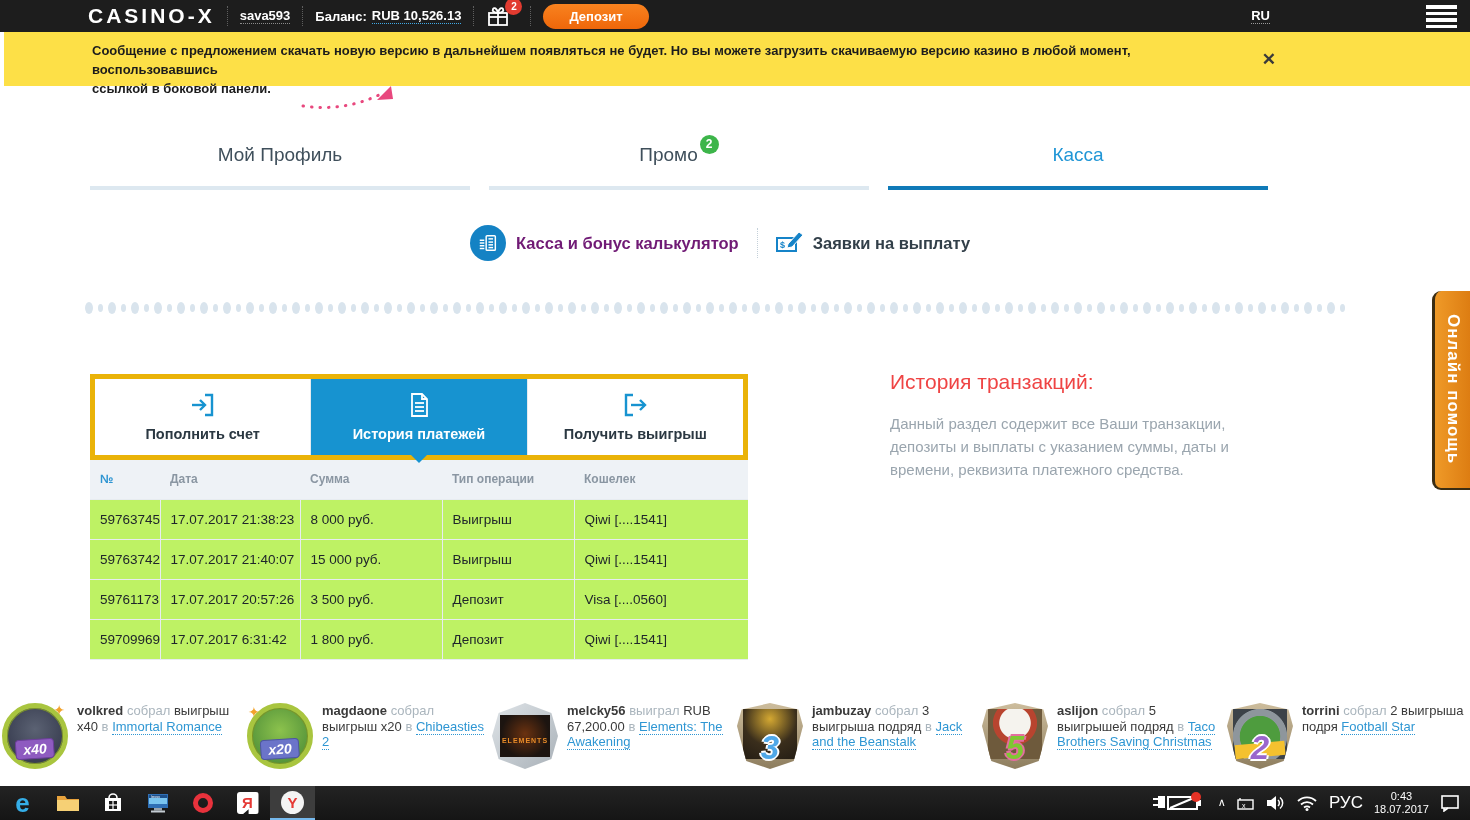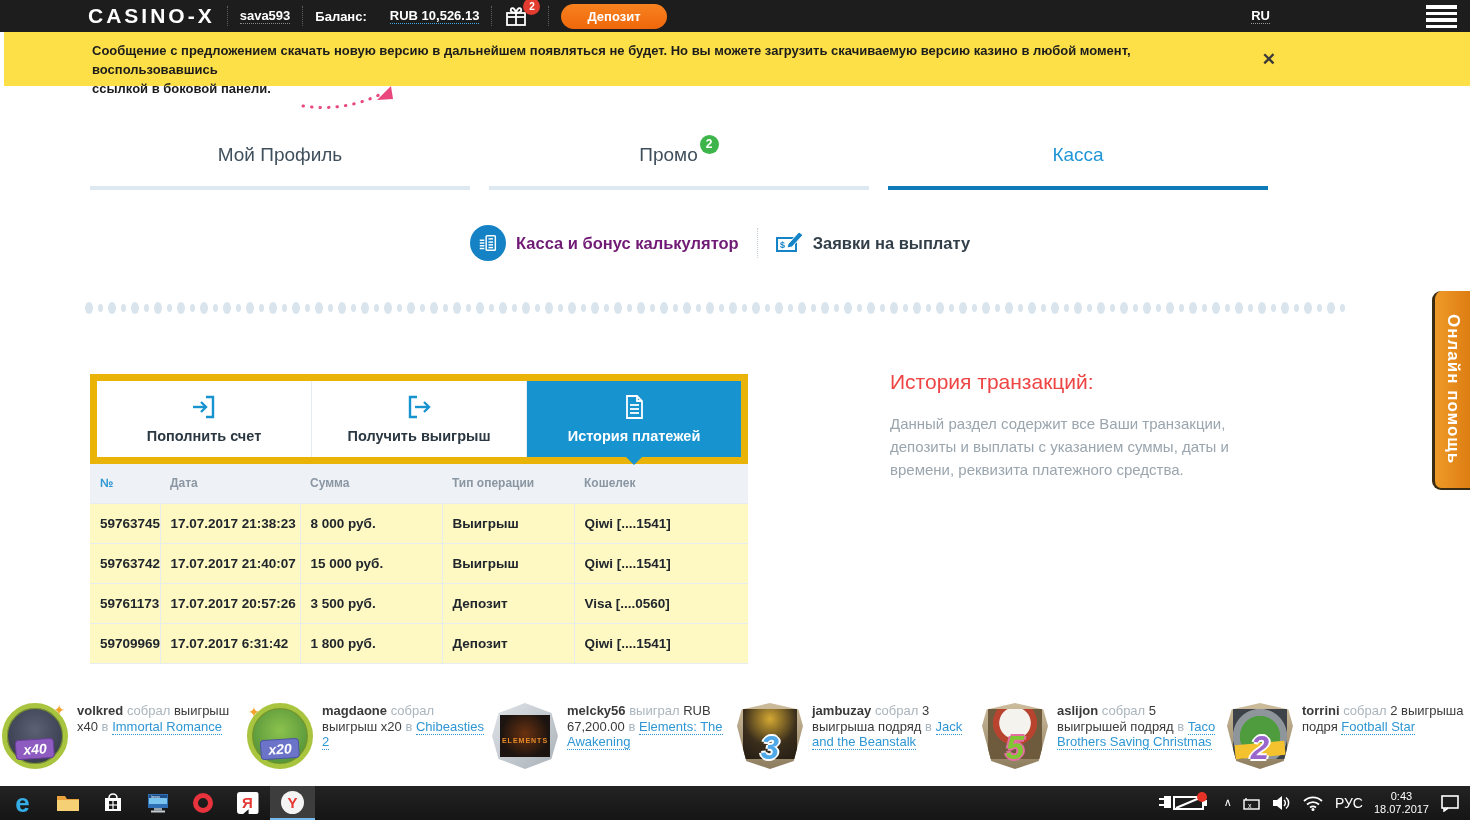--- a/index.html
+++ b/index.html
@@ -6,21 +6,21 @@
   html,body { width:1470px; height:820px; overflow:hidden; }
   body { position:relative; background:#fff; font-family:"Liberation Sans", sans-serif; }
 
   
   .top-header { position:absolute; top:0; left:0; width:1470px; height:32px;
     background:#1d1d1d; display:flex; align-items:center; z-index:30; }
   .logo { margin-left:88px; color:#fff; font-size:21px; font-weight:700;
     letter-spacing:3px; white-space:nowrap; }
   .hsep { height:20px; border-left:1px dotted #5f5f5f; margin:0 12px; }
   .username { color:#fff; font-size:13px; font-weight:700; border-bottom:1px dotted #8a8a8a; cursor:pointer; }
-  .balance-label { color:#fff; font-size:13px; font-weight:700; margin-right:23px; }
+  .balance-label { color:#fff; font-size:13px; font-weight:700; margin-right:5px; }
   .balance-value { color:#ffffff; font-size:13px; font-weight:700; border-bottom:1px dotted #3fa9e6; cursor:pointer; }
   .gift-wrap { position:relative; width:26px; height:24px; cursor:pointer; }
   .gift-badge { position:absolute; top:-6px; right:-10px; width:17px; height:17px;
     background:#e23b30; border-radius:50%; color:#fff; font-size:10px; font-weight:700;
     line-height:17px; text-align:center; }
   .deposit-btn { height:25px; padding:0 26px; border:none; border-radius:13px;
     background:linear-gradient(#f8821f,#ef670a); color:#fff; font-size:13px; font-weight:700;
     font-family:"Liberation Sans",sans-serif; cursor:pointer; }
   .lang { position:absolute; right:200px; top:8px; color:#fff; font-size:13px; font-weight:700;
     border-bottom:1px dotted #9a9a9a; cursor:pointer; }
@@ -56,39 +56,39 @@
 
   
   .dotted-divider { position:absolute; top:301px; left:85px; width:1302px; height:14px;
     display:flex; align-items:center; gap:5px; overflow:hidden; }
   .dotted-divider .dot { flex:0 0 auto; background:#d9e4ed; border-radius:50%; }
   .dotted-divider .dot.big { width:8px; height:12px; }
   .dotted-divider .dot.small { width:5px; height:8px; }
 
   
   .panel { position:absolute; top:374px; left:90px; width:658px; }
-  .panel-tabs { display:flex; border:7px solid #eab308; }
+  .panel-tabs { display:flex; border:5px solid #eab308; }
   .panel-tab { flex:1; height:76px; background:#fff; border-right:1px solid #e6ebef;
     display:flex; flex-direction:column; align-items:center; justify-content:center; gap:8px;
     cursor:pointer; position:relative; }
   .panel-tab:last-child { border-right:none; }
   .panel-tab .pt-lbl { font-size:14.5px; font-weight:700; color:#2b3842; }
   .panel-tab.active { background:#1793d0; }
   .panel-tab.active .pt-lbl { color:#fff; }
   .panel-tab.active::after { content:""; position:absolute; bottom:-8px; left:50%; margin-left:-8px;
     border:8px solid transparent; border-top:8px solid #1793d0; border-bottom:none; z-index:5; }
 
   table.tx { width:658px; border-collapse:collapse; table-layout:fixed; }
   table.tx col.c0{width:70px;} table.tx col.c1{width:140px;} table.tx col.c2{width:142px;}
   table.tx col.c3{width:132px;} table.tx col.c4{width:174px;}
   table.tx th { background:#eef2f6; height:39px; font-size:12px; font-weight:700; color:#8a96a2;
     text-align:left; padding-left:10px; }
   table.tx th:first-child { color:#2e95d2; }
-  table.tx td { height:40px; font-size:13.5px; font-weight:700; color:#20262b;
-    padding-left:10px; border-top:1px solid #e7ecf0; border-right:1px solid #e7ecf0; background:#fef9c3; }
+  table.tx td { height:40px; font-size:13.5px; font-weight:400; color:#20262b;
+    padding-left:10px; border-top:1px solid #e7ecf0; border-right:1px solid #e7ecf0; background:#bef264; }
   table.tx td:last-child { border-right:none; }
   table.tx tr:last-child td { border-bottom:1px solid #e7ecf0; }
 
   
   .history-info { position:absolute; top:370px; left:890px; width:400px; }
   .history-info h2 { font-size:21px; font-weight:400; color:#ef4444; }
   .history-info p { margin-top:18px; font-size:15px; color:#9aa5ae; line-height:23px; }
 
   
   .help-btn { position:absolute; top:291px; right:0; width:38px; height:199px;
@@ -152,21 +152,21 @@
   .app-tile { width:45px; height:34px; display:flex; align-items:center; justify-content:center; cursor:pointer; }
   .app-tile.active { background:#3d3d3d; border-bottom:2px solid #76b9ed; }
   .edge-e { color:#35aee8; font-size:26px; font-weight:700; line-height:26px; }
   .opera-o { width:20px; height:20px; border-radius:50%; border:5px solid #e8323c; }
   .ya-shape { width:22px; height:22px; background:#fff; border-radius:3px;
     clip-path:polygon(0 0,100% 0,100% 100%,55% 100%,55% 78%,30% 100%,0 100%);
     color:#e53935; font-weight:800; font-size:15px; text-align:center; line-height:22px; }
   .ybrowser { width:23px; height:23px; border-radius:50%; background:#f4f4f4; color:#e53935;
     font-weight:800; font-size:15px; text-align:center; line-height:23px; }
   .tray { margin-left:auto; display:flex; align-items:center; gap:11px; padding-right:10px; color:#fff; }
-  .tray .lang-tray { font-size:14px; }
+  .tray .lang-tray { font-size:17px; }
   .tray .clock { font-size:11px; line-height:13px; text-align:center; }
   .tray svg, .burger, .gift-wrap { flex:0 0 auto; }
   .chev { font-size:11px; transform:translateY(-1px); cursor:pointer; }
   .tray > * { cursor:pointer; }
 
   
   .winner:nth-child(1){ margin-left:2px; }
 </style>
 </head>
 <body>
@@ -366,37 +366,37 @@
 <div class="panel">
   <div class="panel-tabs">
     <div class="panel-tab">
       <svg width="28" height="26" viewBox="0 0 28 26" fill="none" stroke="#1793d0" stroke-width="2.4">
         <path d="M16,3 h7 v20 h-7"></path>
           <line x1="3" y1="13" x2="16" y2="13"></line>
           <path d="M11,8 l5,5 -5,5" fill="none"></path>
       </svg>
       <span class="pt-lbl">Пополнить счет</span>
     </div>
-    <div class="panel-tab">
-      <svg width="28" height="26" viewBox="0 0 28 26" fill="none" stroke="#1793d0" stroke-width="2.4">
-        <path d="M12,3 h-7 v20 h7"></path>
-          <line x1="10" y1="13" x2="24" y2="13"></line>
-          <path d="M19,8 l5,5 -5,5" fill="none"></path>
-      </svg>
-      <span class="pt-lbl">Получить выигрыш</span>
-    </div>
     <div class="panel-tab active">
       <svg width="24" height="26" viewBox="0 0 24 26" fill="none" stroke="#fff" stroke-width="1.8">
         <path d="M5,2 h10 l5,5 v17 h-15 z"></path>
           <path d="M15,2 v5 h5"></path>
         <line x1="8" y1="11" x2="17" y2="11"></line>
           <line x1="8" y1="15" x2="17" y2="15"></line>
           <line x1="8" y1="19" x2="17" y2="19"></line>
       </svg>
       <span class="pt-lbl">История платежей</span>
+    </div>
+    <div class="panel-tab">
+      <svg width="28" height="26" viewBox="0 0 28 26" fill="none" stroke="#1793d0" stroke-width="2.4">
+        <path d="M12,3 h-7 v20 h7"></path>
+          <line x1="10" y1="13" x2="24" y2="13"></line>
+          <path d="M19,8 l5,5 -5,5" fill="none"></path>
+      </svg>
+      <span class="pt-lbl">Получить выигрыш</span>
     </div>
   </div>
   <table class="tx">
     <colgroup>
         <col class="c0">
         <col class="c1">
         <col class="c2">
         <col class="c3">
         <col class="c4">
       </colgroup>

